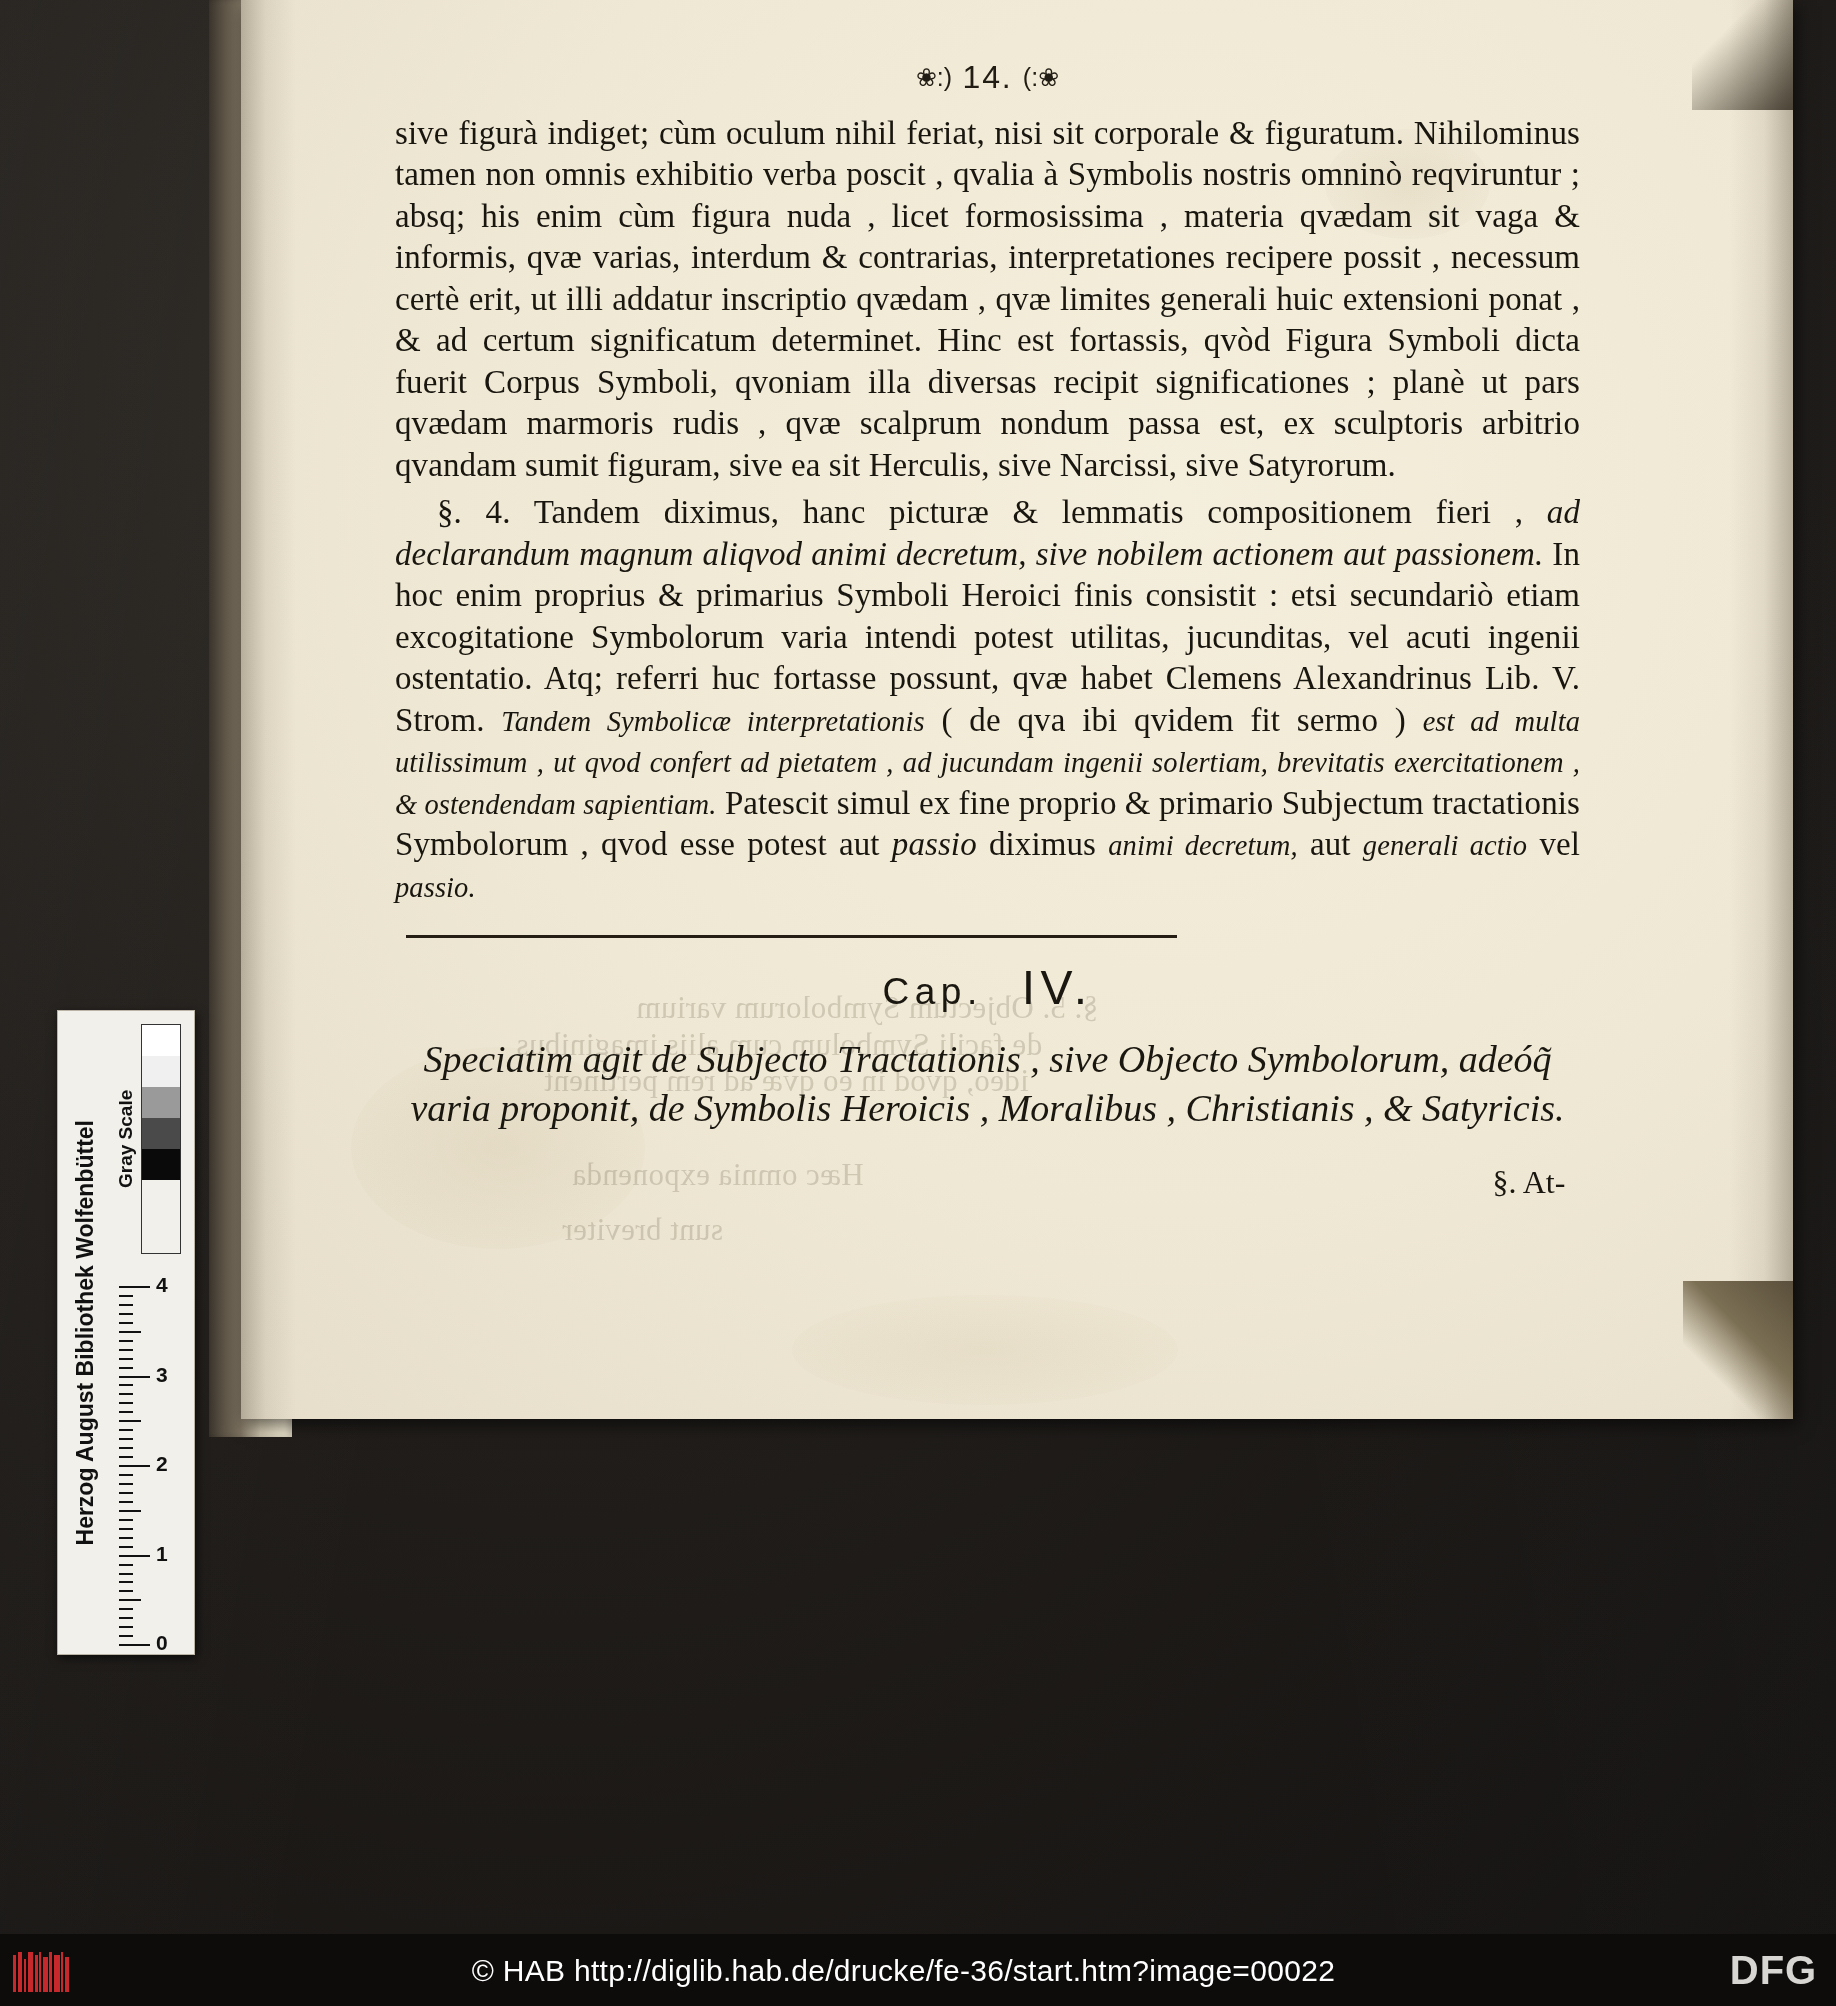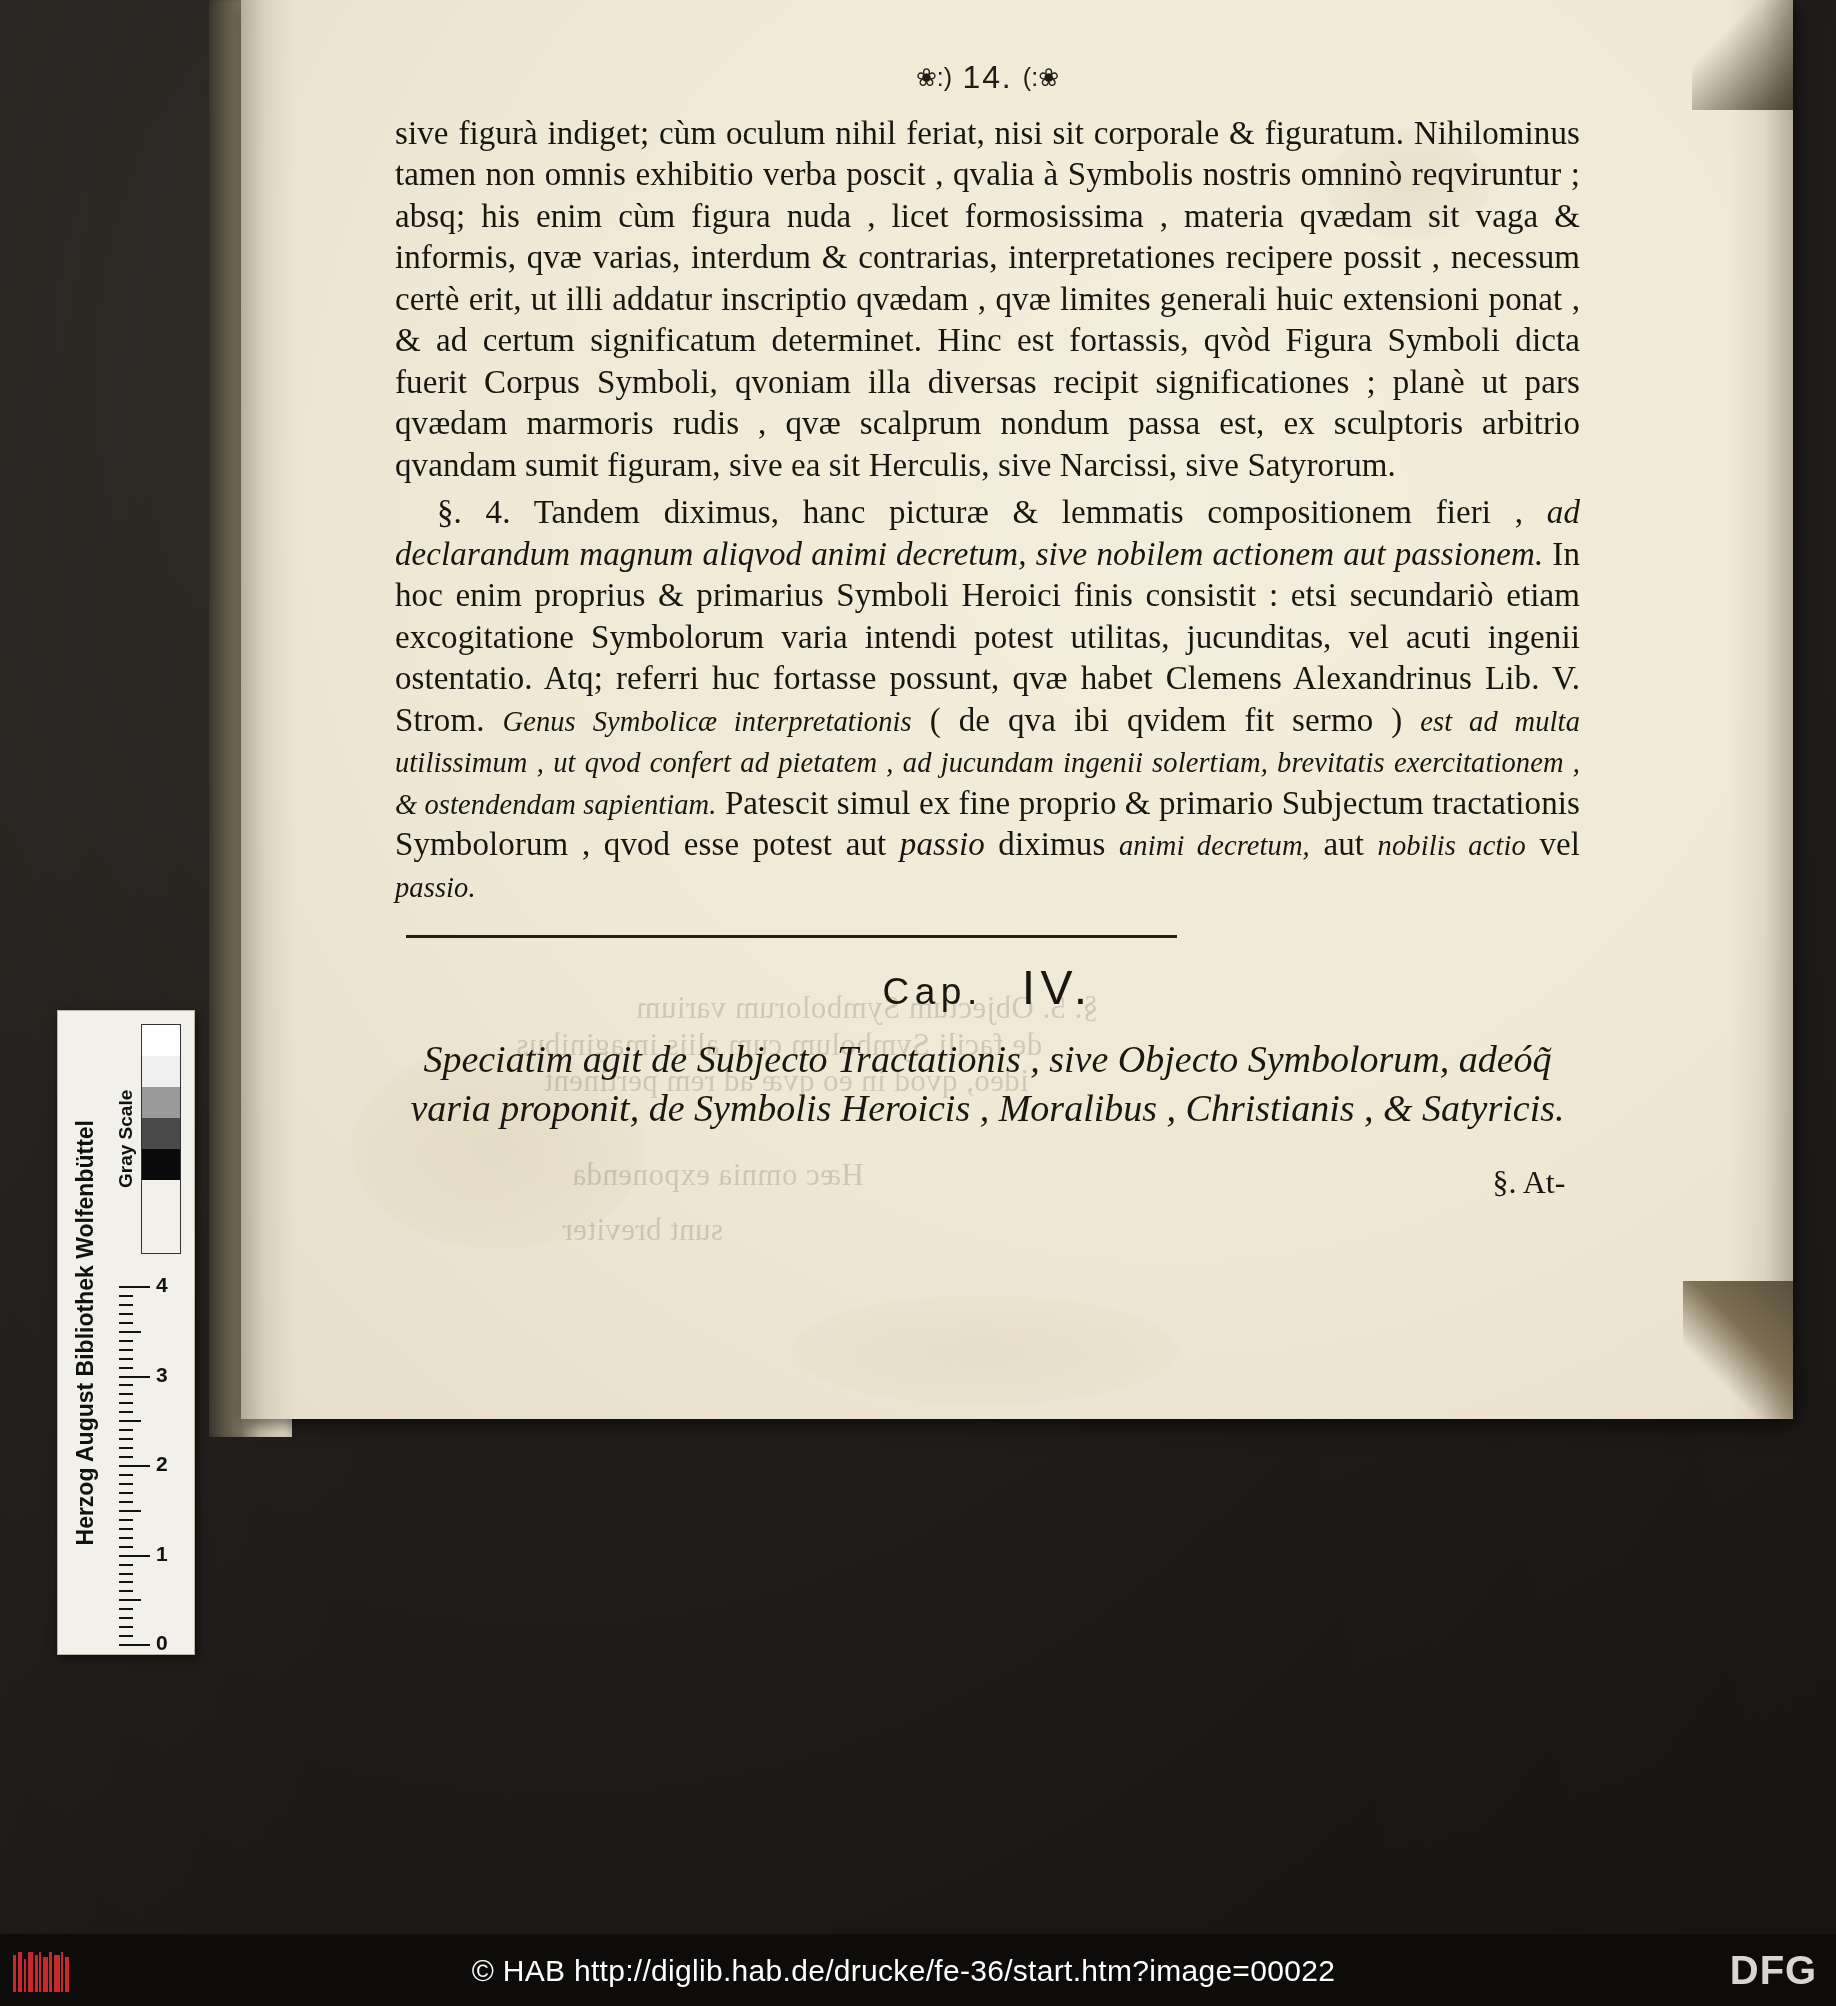--- a/index.html
+++ b/index.html
@@ -360,29 +360,29 @@
       <span class="folio-orn">(:❀</span>
     </div>
 
     <p class="body-par">sive figurà indiget; cùm oculum nihil feriat, nisi sit corporale &amp; figuratum.  Nihilominus tamen non omnis exhibitio verba poscit , qvalia à Symbolis nostris omninò reqviruntur ; absq; his enim cùm figura nuda , licet formosissima , materia qvædam sit vaga &amp; informis, qvæ varias, interdum &amp; contrarias, interpretationes recipere possit , necessum certè erit, ut illi addatur inscriptio qvædam , qvæ limites generali huic extensioni ponat , &amp; ad certum significatum determinet.   Hinc est fortassis, qvòd Figura Symboli dicta fuerit Corpus Symboli, qvoniam illa diversas recipit significationes ;  planè ut pars qvædam marmoris rudis , qvæ scalprum nondum passa est, ex sculptoris arbitrio qvandam sumit figuram, sive ea sit Herculis, sive Narcissi, sive Satyrorum.</p>
 
     <p class="body-par indent">
       <span>§. 4.</span>
       <span>Tandem diximus, hanc picturæ &amp; lemmatis compositionem fieri ,</span>
       <span class="ital">ad declarandum magnum aliqvod animi decretum, sive nobilem actionem aut passionem.</span>
       <span>In hoc enim proprius &amp; primarius Symboli Heroici finis consistit : etsi secundariò etiam excogitatione Symbolorum varia intendi potest utilitas, jucunditas, vel acuti ingenii ostentatio.   Atq; referri huc fortasse possunt, qvæ habet Clemens Alexandrinus Lib. V. Strom.</span>
-      <span class="small-ital">Genus Symbolicæ interpretationis</span>
+      <span class="small-ital">Tandem Symbolicæ interpretationis</span>
       <span>( de qva ibi qvidem fit sermo )</span>
       <span class="small-ital">est ad multa utilissimum , ut qvod confert ad pietatem , ad jucundam ingenii solertiam, brevitatis exercitationem , &amp; ostendendam sapientiam.</span>
       <span>Patescit simul ex fine proprio &amp; primario Subjectum tractationis Symbolorum ,   qvod esse potest aut</span>
       <span class="ital">passio</span>
       <span>diximus</span>
       <span class="small-ital">animi decretum,</span>
       <span>aut</span>
-      <span class="small-ital">nobilis actio</span>
+      <span class="small-ital">generali actio</span>
       <span>vel</span>
       <span class="small-ital">passio.</span>
     </p>
 
     <div id="chapter-rule"></div>
 
     <div id="chapter-head">
       <span class="small-caps">Cap.</span><span class="cap-num">IV.</span>
     </div>
 

